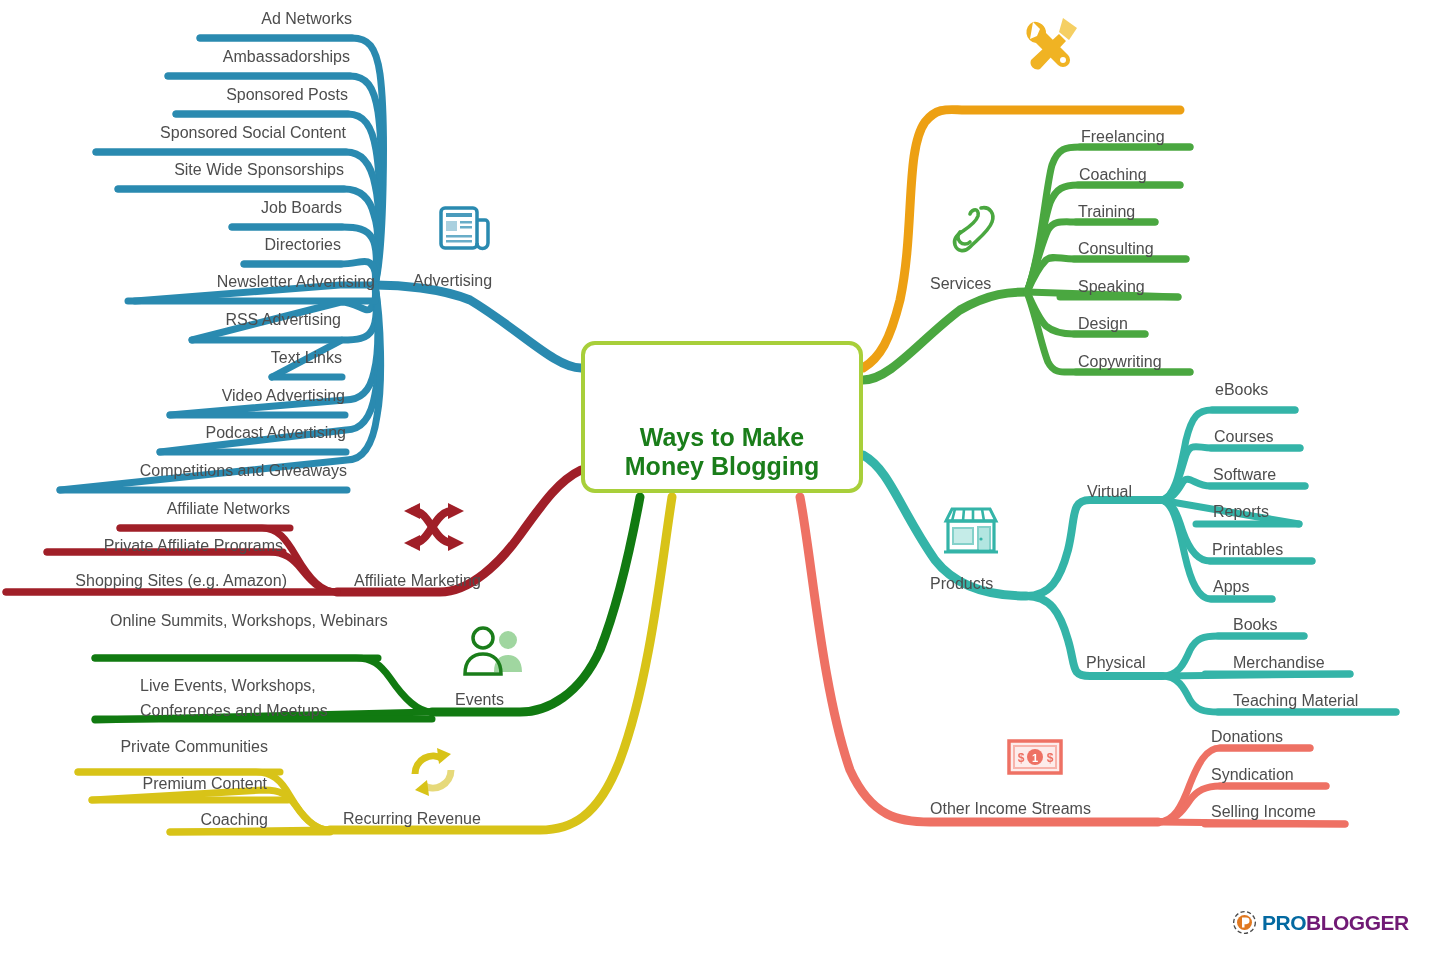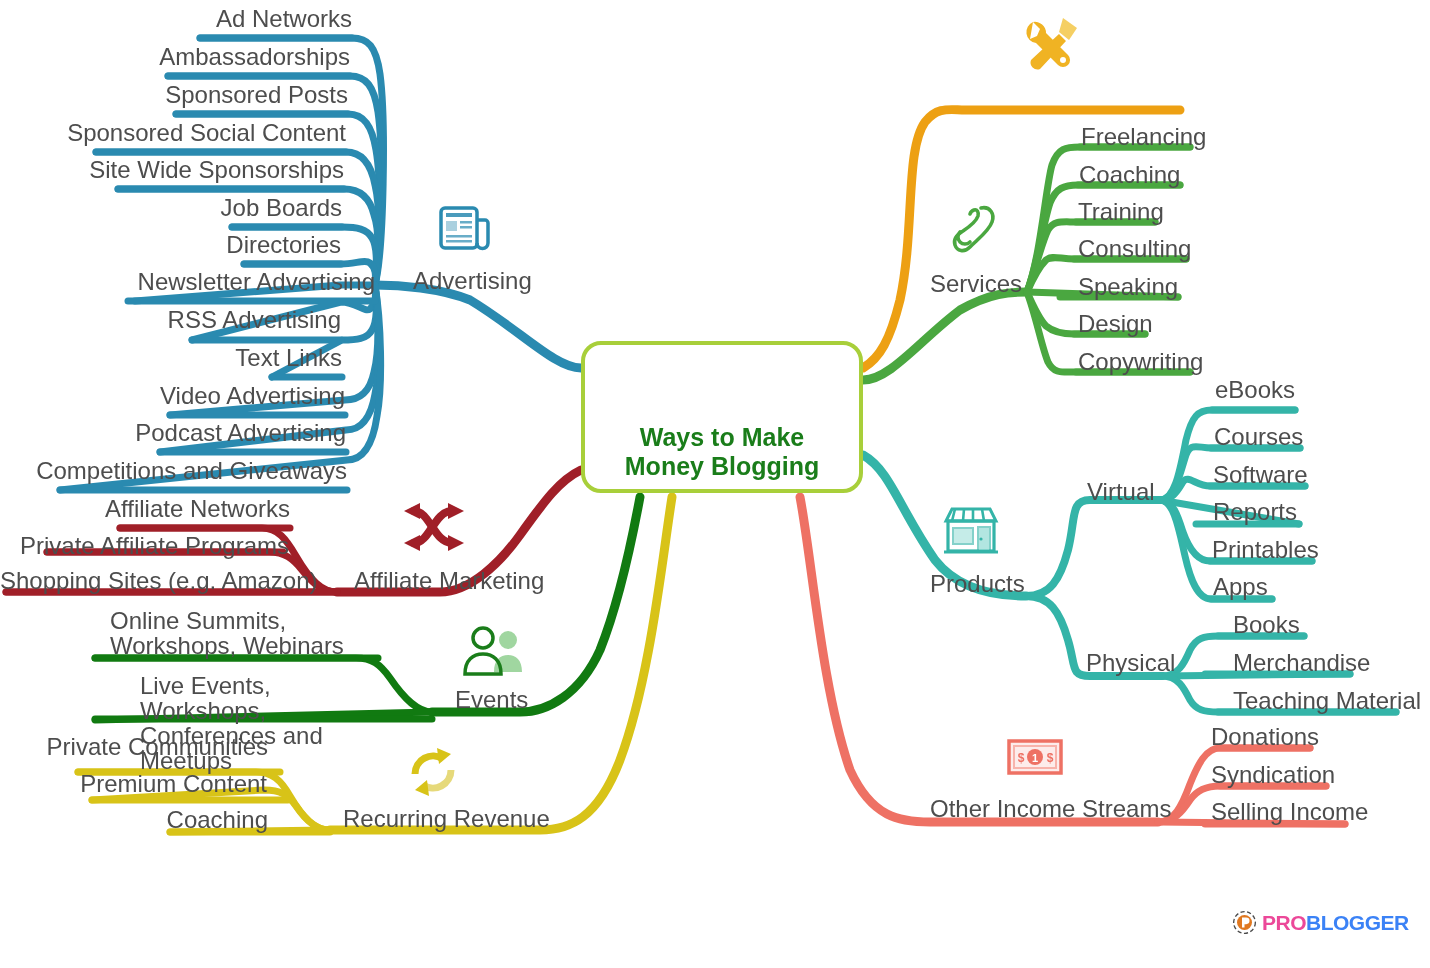--- a/index.html
+++ b/index.html
@@ -1,27 +1,27 @@
 <!DOCTYPE html>
 <html><head>
 <meta charset="utf-8">
 <style>
   html,body{margin:0;padding:0;background:#ffffff;}
   body{width:1430px;height:968px;overflow:hidden;font-family:"Liberation Sans",sans-serif;}
   #stage{position:relative;width:1430px;height:968px;background:#fff;}
   svg.layer{position:absolute;left:0;top:0;width:1430px;height:968px;}
-  .lbl{position:absolute;color:#4d4d4d;font-family:"Liberation Sans",sans-serif;font-size:24px;line-height:26px;white-space:nowrap;}
+  .lbl{position:absolute;color:#4d4d4d;font-family:"Liberation Sans",sans-serif;font-size:16px;line-height:26px;white-space:nowrap;}
   .lbl.r{text-align:right;}
   .lbl.two{white-space:normal;line-height:25px;}
-  #center-node{position:absolute;left:581px;top:341px;width:282px;height:152px;border:4px solid #a8cf3a;border-radius:20px;background:#fff;box-sizing:border-box;}
+  #center-node{position:absolute;left:581px;top:341px;width:282px;height:152px;border:4px solid #a8cf3a;border-radius:14px;background:#fff;box-sizing:border-box;}
   #center-title{position:absolute;left:0;right:0;top:78px;text-align:center;color:#1a7d1a;font-weight:bold;font-size:25px;line-height:29px;font-family:"Liberation Sans",sans-serif;}
   .logo{position:absolute;left:1232px;top:910px;display:flex;align-items:center;}
   .logo .mark{width:25px;height:25px;margin-right:5px;}
-  .logo .t1{font-size:21px;font-weight:bold;color:#ec4899;letter-spacing:-0.5px;font-family:"Liberation Sans",sans-serif;}
-  .logo .t2{font-size:21px;font-weight:bold;color:#3b82f6;letter-spacing:-0.5px;font-family:"Liberation Sans",sans-serif;}
+  .logo .t1{font-size:21px;font-weight:bold;color:#0369a1;letter-spacing:-0.5px;font-family:"Liberation Sans",sans-serif;}
+  .logo .t2{font-size:21px;font-weight:bold;color:#701a75;letter-spacing:-0.5px;font-family:"Liberation Sans",sans-serif;}
 </style>
 </head>
 <body>
 
 <div id="stage">
 
   <svg class="layer" viewBox="0 0 1430 968">
 
     <g fill="none" stroke="#2a8ab0" stroke-linecap="round" stroke-linejoin="round">
 

